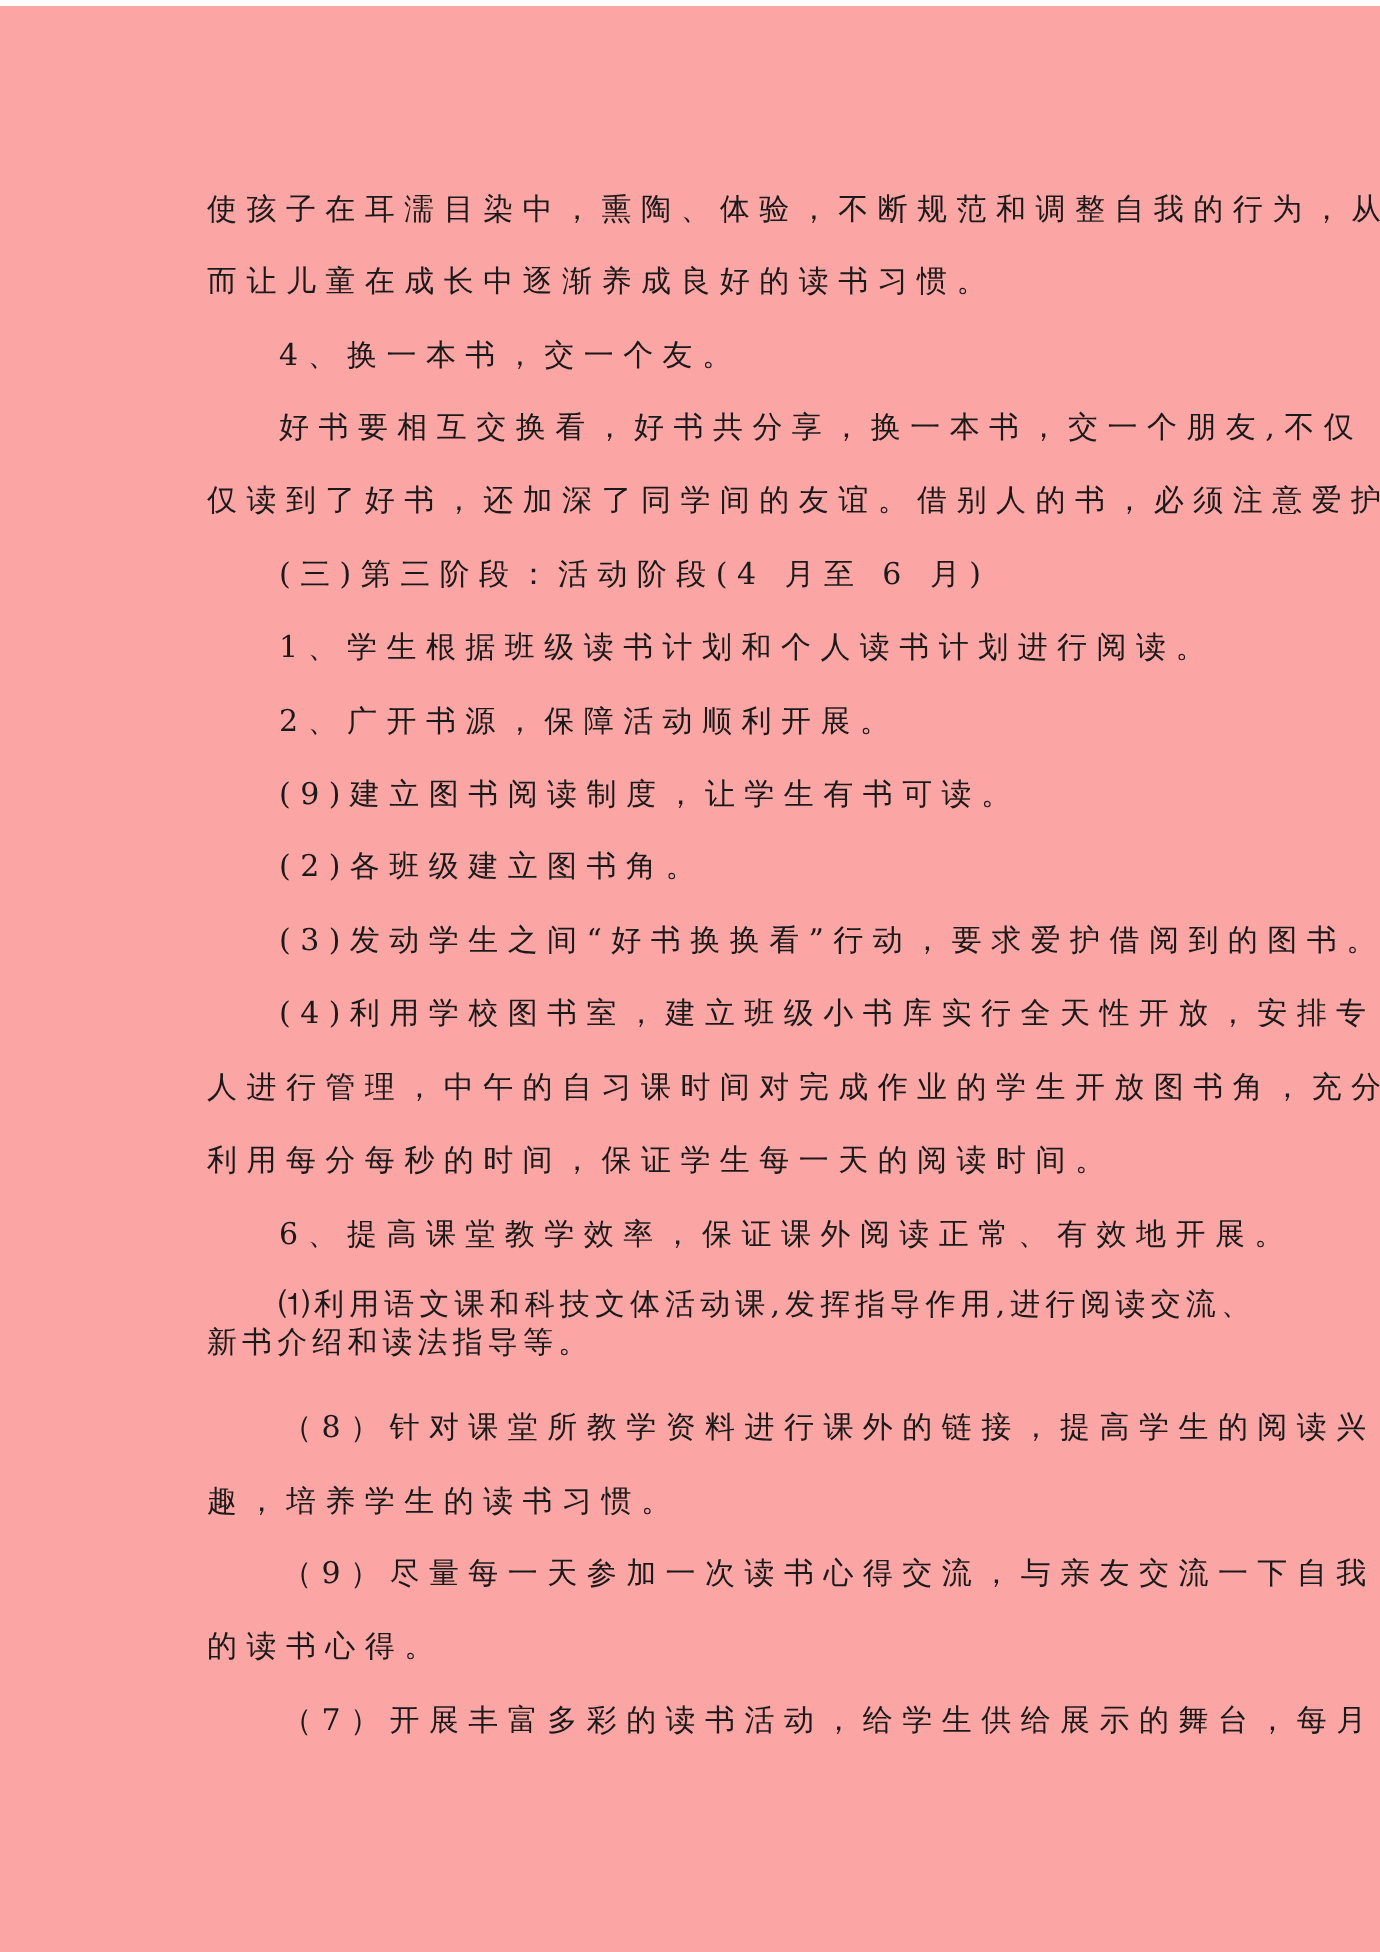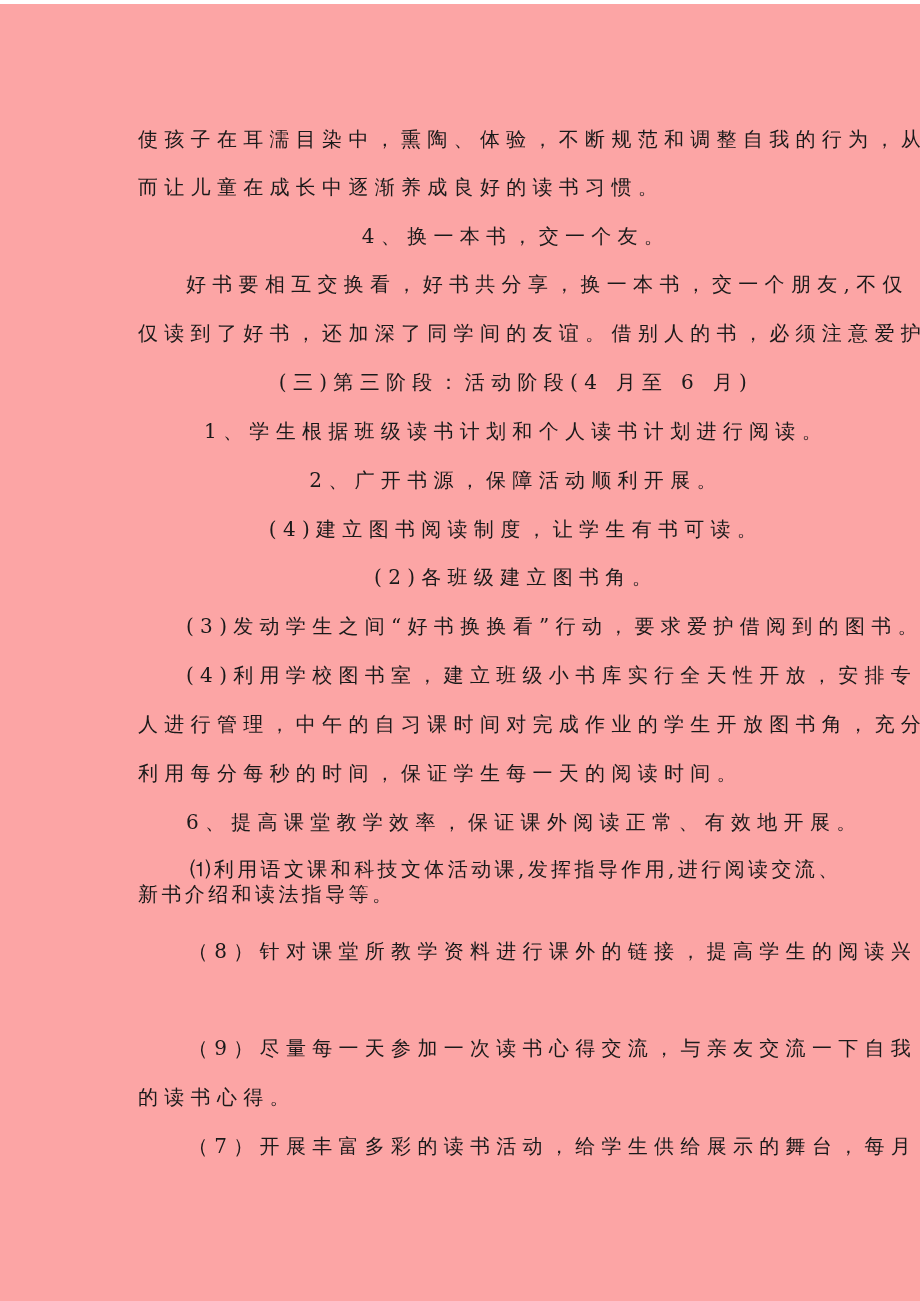--- a/index.html
+++ b/index.html
@@ -25,44 +25,45 @@
     }
     .line {
       position: absolute;
       left: 138px;
       width: 660px;
       font-size: 20px;
       line-height: 26px;
       letter-spacing: 6.3px;
       white-space: nowrap;
     }
-    .indent { left: 186px; text-align: center; }
+    .indent { left: 186px; }
     .indent-sm { left: 188px; }
     .tight {
       letter-spacing: 3.4px;
     }
   </style>
 </head>
 <body>
 
 <div class="page">
   <div class="line" style="top:122px">使孩子在耳濡目染中，熏陶、体验，不断规范和调整自我的行为，从</div>
   <div class="line" style="top:170px">而让儿童在成长中逐渐养成良好的读书习惯。</div>
   <div class="line indent" style="top:219px">4、换一本书，交一个友。</div>
   <div class="line indent" style="top:267px">好书要相互交换看，好书共分享，换一本书，交一个朋友,不仅</div>
   <div class="line" style="top:316px">仅读到了好书，还加深了同学间的友谊。借别人的书，必须注意爱护。</div>
   <div class="line indent" style="top:365px">(三)第三阶段：活动阶段(4 月至 6 月)</div>
   <div class="line indent" style="top:414px">1、学生根据班级读书计划和个人读书计划进行阅读。</div>
   <div class="line indent" style="top:463px">2、广开书源，保障活动顺利开展。</div>
-  <div class="line indent" style="top:512px">(4)建立图书阅读制度，让学生有书可读。</div>
+  <div class="line indent" style="top:512px">(9)建立图书阅读制度，让学生有书可读。</div>
   <div class="line indent" style="top:560px">(2)各班级建立图书角。</div>
   <div class="line indent" style="top:609px">(3)发动学生之间“好书换换看”行动，要求爱护借阅到的图书。</div>
   <div class="line indent" style="top:658px">(4)利用学校图书室，建立班级小书库实行全天性开放，安排专</div>
   <div class="line" style="top:707px">人进行管理，中午的自习课时间对完成作业的学生开放图书角，充分</div>
   <div class="line" style="top:756px">利用每分每秒的时间，保证学生每一天的阅读时间。</div>
   <div class="line indent" style="top:805px">6、提高课堂教学效率，保证课外阅读正常、有效地开展。</div>
   <div class="line indent tight" style="top:852px">⑴利用语文课和科技文体活动课,发挥指导作用,进行阅读交流、</div>
   <div class="line tight" style="top:877px">新书介绍和读法指导等。</div>
   <div class="line indent-sm" style="top:934px">（8）针对课堂所教学资料进行课外的链接，提高学生的阅读兴</div>
+  <div class="line" style="top:983px">趣，培养学生的读书习惯。</div>
   <div class="line indent-sm" style="top:1031px">（9）尽量每一天参加一次读书心得交流，与亲友交流一下自我</div>
   <div class="line" style="top:1080px">的读书心得。</div>
   <div class="line indent-sm" style="top:1129px">（7）开展丰富多彩的读书活动，给学生供给展示的舞台，每月</div>
 </div>
 
 </body></html>

